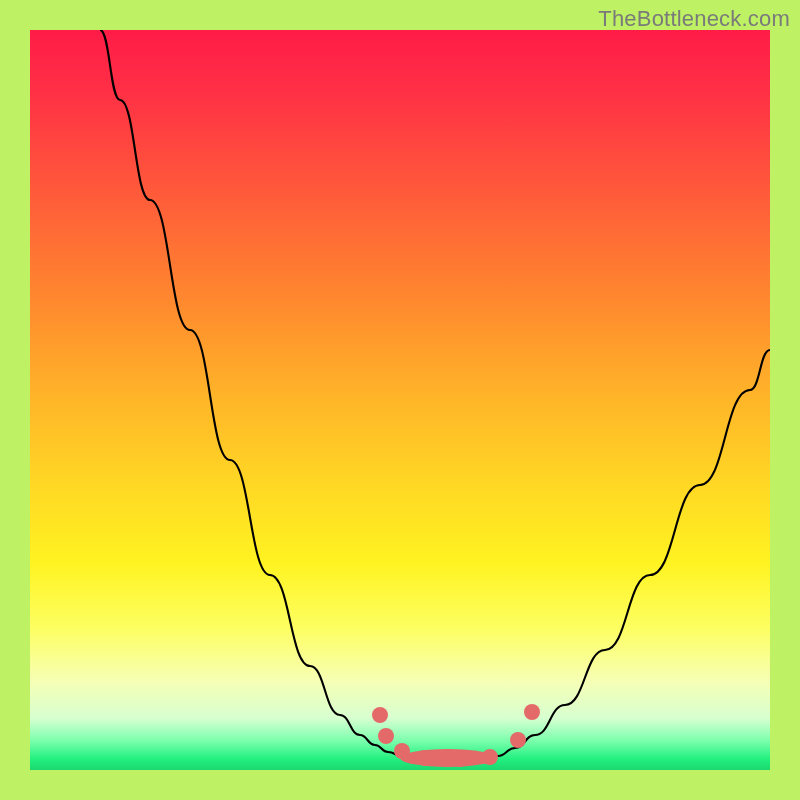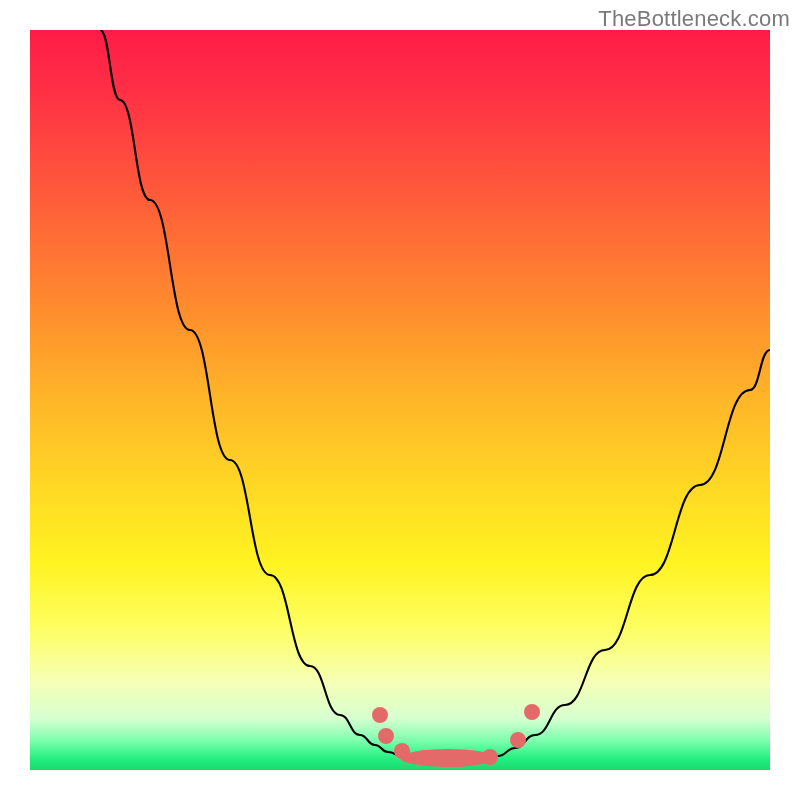--- a/index.html
+++ b/index.html
@@ -8,21 +8,21 @@
     width: 800px;
     height: 800px;
     background: #000;
     overflow: hidden;
     font-family: Arial, Helvetica, sans-serif;
   }
   .frame {
     position: relative;
     width: 800px;
     height: 800px;
-    background: #ffffff;
+    background: #bef264;
   }
   .watermark {
     position: absolute;
     top: 6px;
     right: 10px;
     color: #7a7a7a;
     font-size: 22px;
     font-weight: 500;
     letter-spacing: 0.2px;
     z-index: 3;

